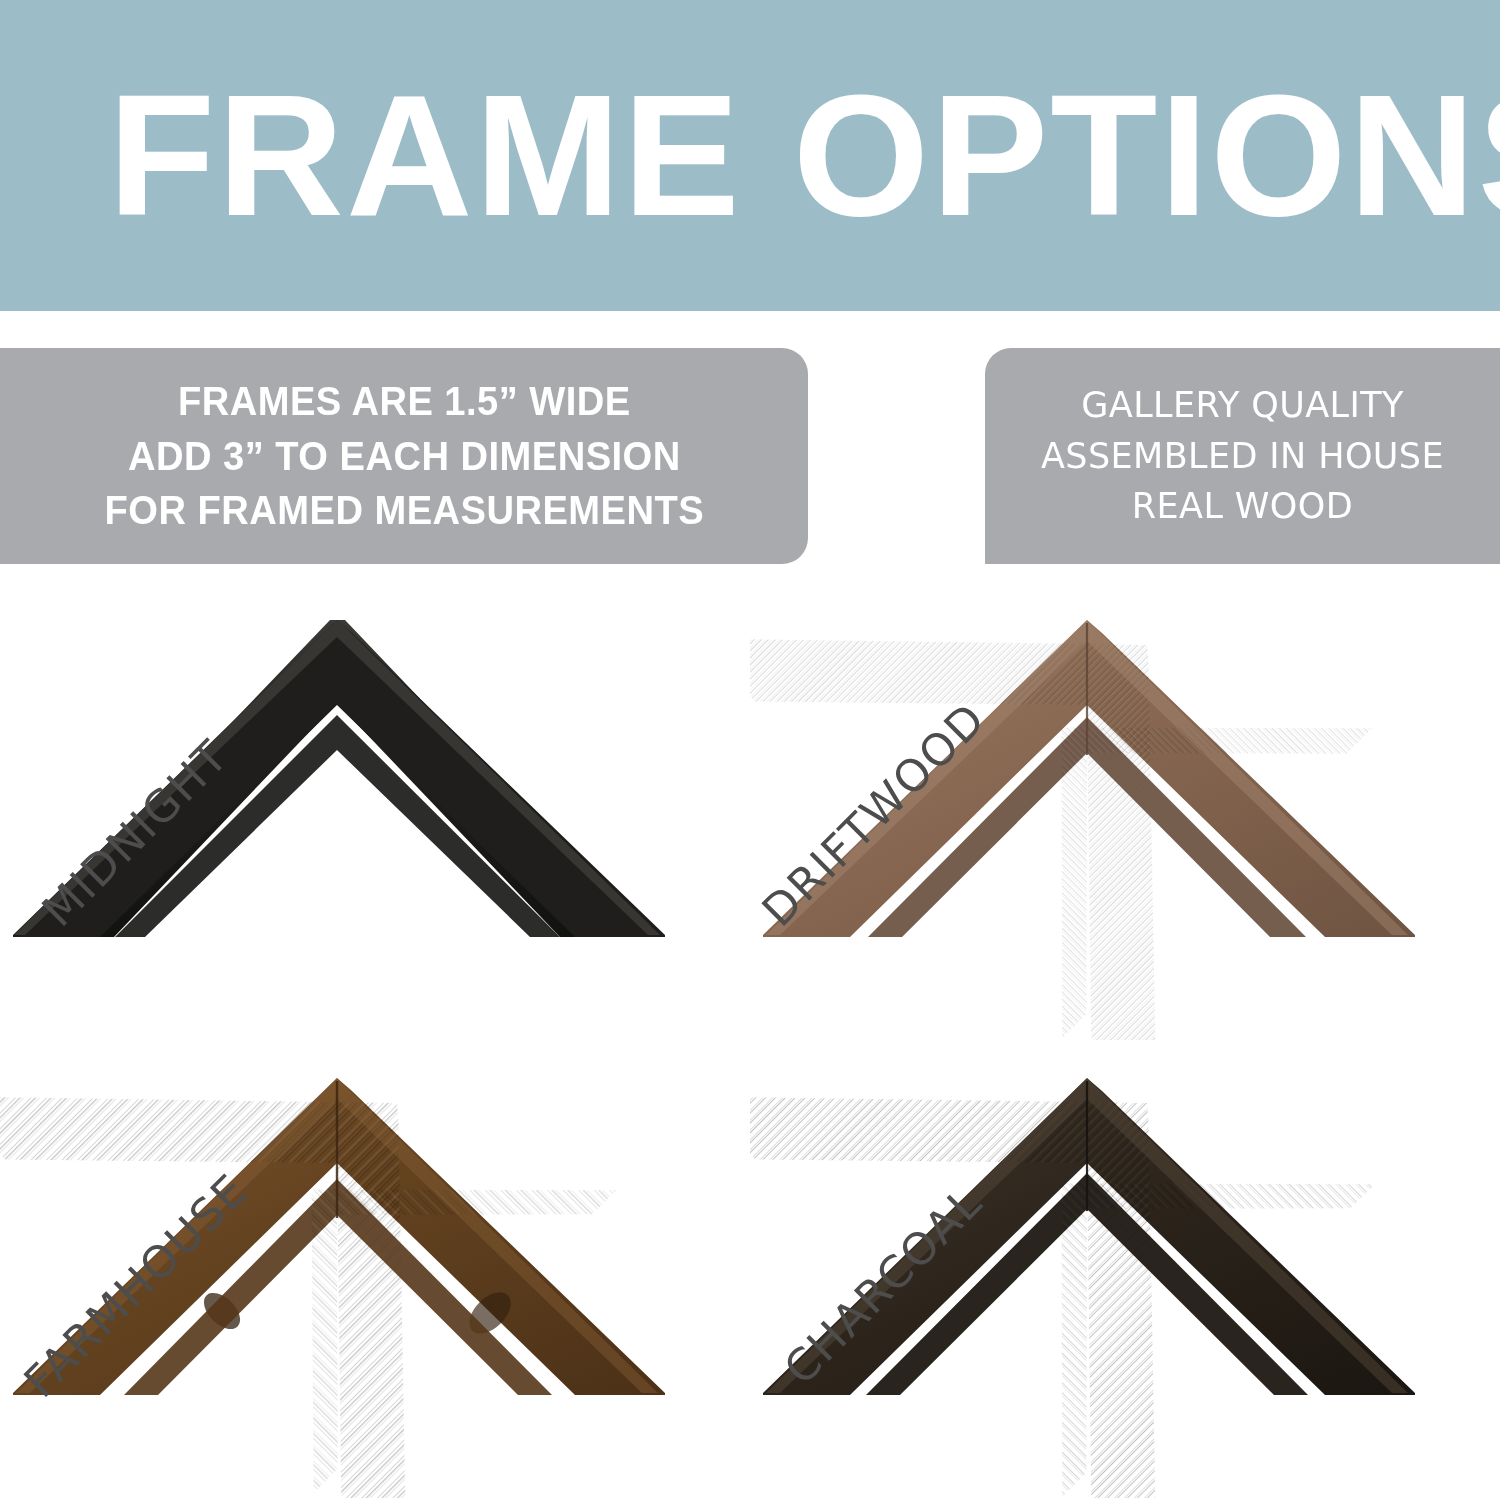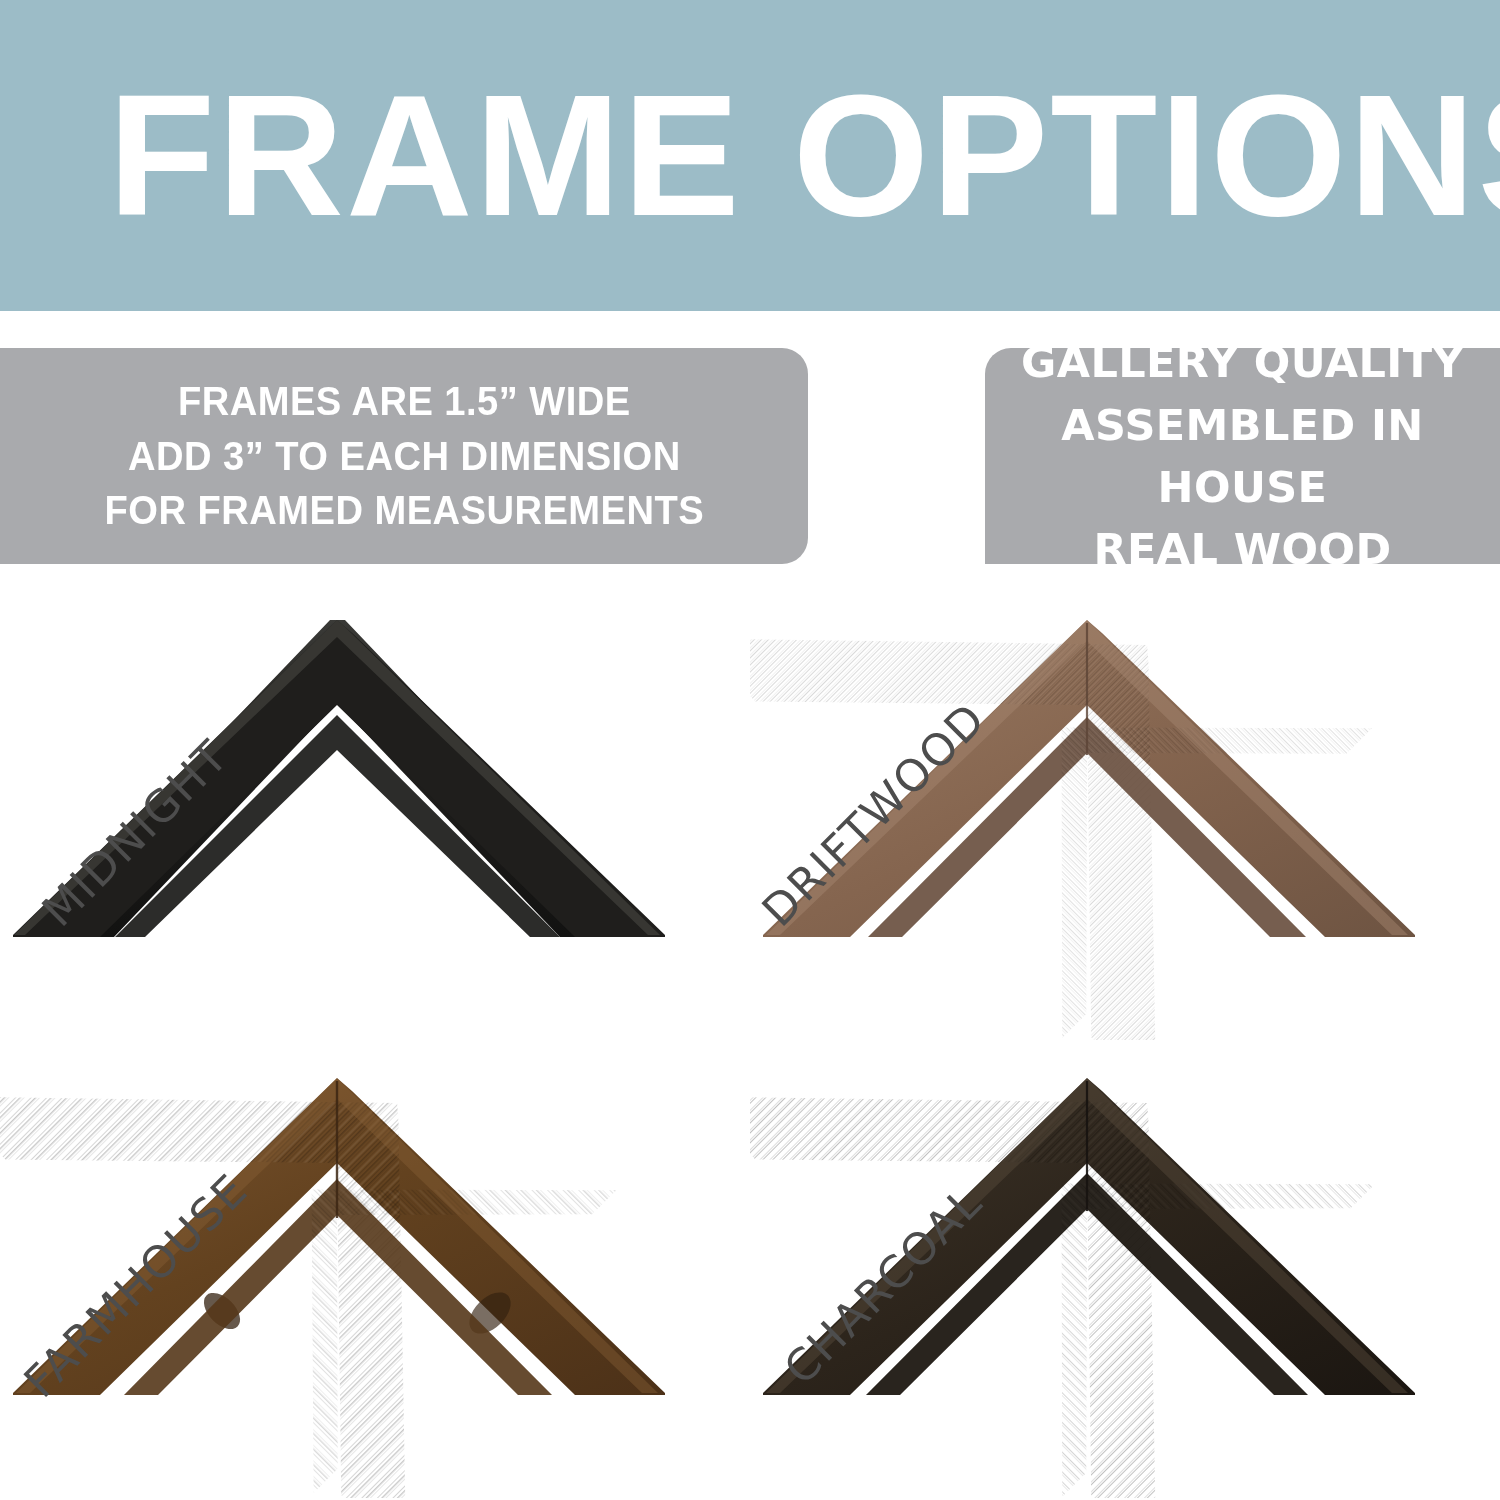--- a/index.html
+++ b/index.html
@@ -70,22 +70,22 @@
   #callout-measurements .callout-text {
     font-family: "Liberation Sans", sans-serif;
     font-weight: bold;
     font-size: 41px;
     line-height: 1.33;
     letter-spacing: 0.5px;
     transform: scaleX(0.93);
   }
   #callout-quality .callout-text {
     font-family: "DejaVu Sans", sans-serif;
-    font-weight: bold;
-    font-size: 43px;
+    font-weight: normal;
+    font-size: 35px;
     line-height: 1.45;
     letter-spacing: 0.4px;
   }
 
   
   #frame-grid {
     position: absolute;
     left: 0;
     top: 585px;
     width: 1500px;

